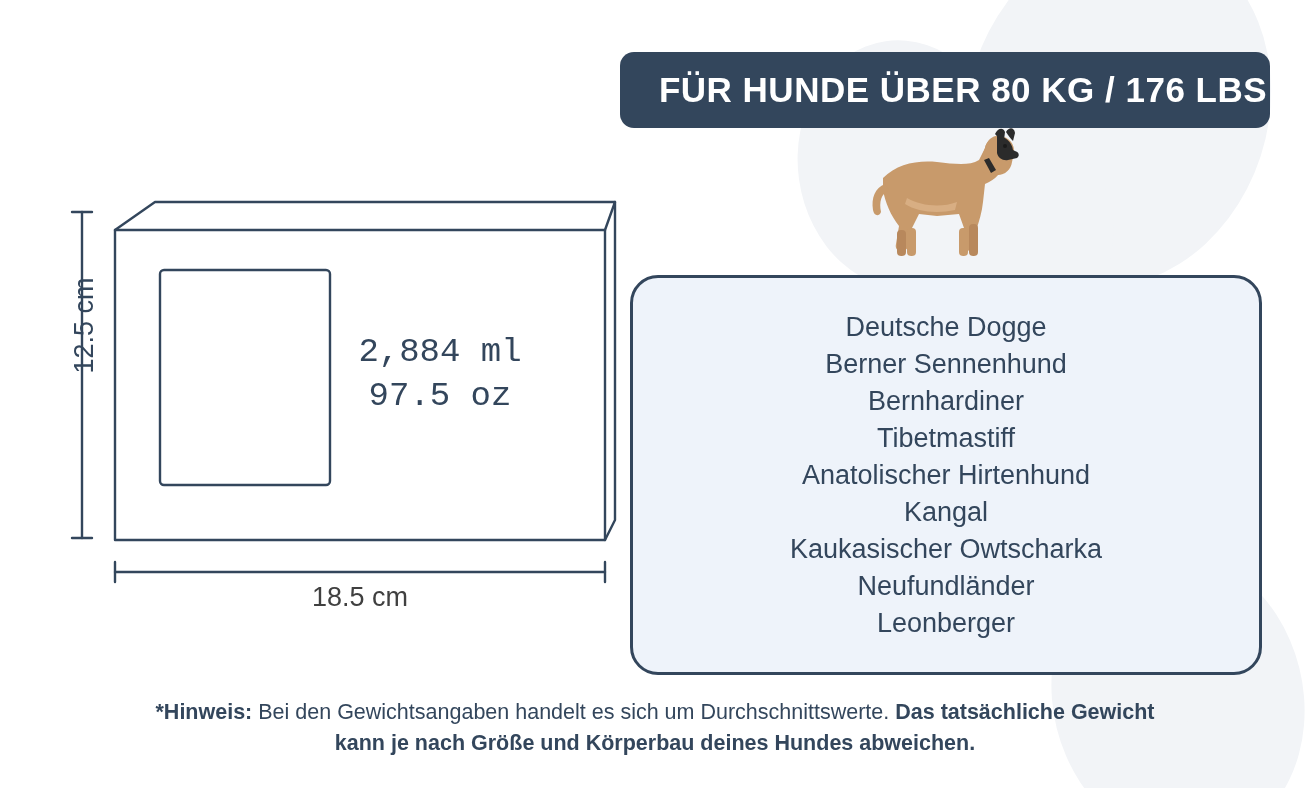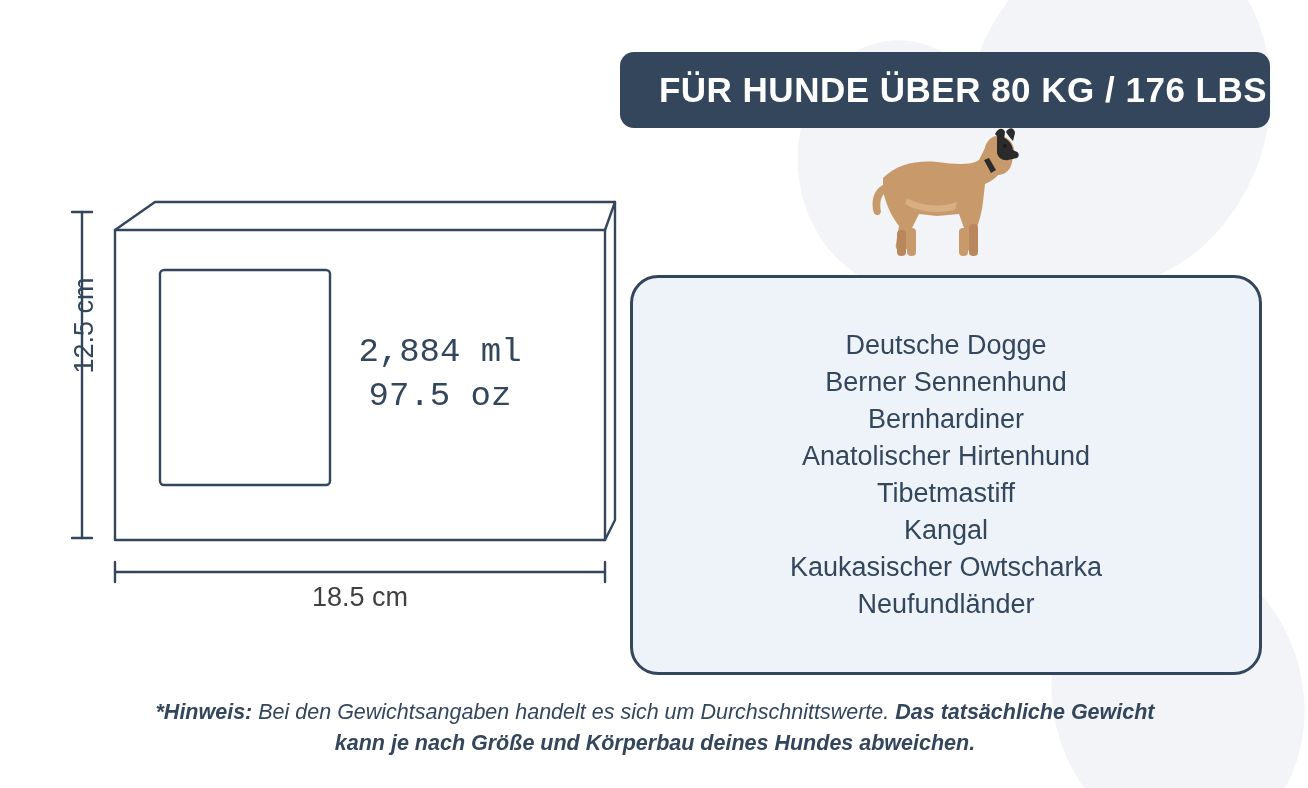--- a/index.html
+++ b/index.html
@@ -134,21 +134,20 @@
 
   
   .footnote {
     position: absolute;
     left: 150px;
     top: 697px;
     width: 1010px;
     text-align: center;
     font-size: 21.5px;
     line-height: 31px;
-    font-style: italic;
     color: #33465c;
   }
   .footnote b { font-weight: bold; }
 </style>
 </head>
 <body>
 
 <div id="page">
 
   <div class="blob b1"></div>
@@ -188,25 +187,26 @@
       <path d="M139 42 L146 55 L151 52 L144 40 Z" fill="#2b2b2b"></path>
 
       <rect x="38" y="136" width="100" height="3" rx="1.5" fill="#b8885c" opacity="0"></rect>
     </svg>
   </div>
 
   <div class="breed-card">
     <div class="breed-item">Deutsche Dogge</div>
     <div class="breed-item">Berner Sennenhund</div>
     <div class="breed-item">Bernhardiner</div>
+    <div class="breed-item">Tibetmastiff</div>
     <div class="breed-item">Anatolischer Hirtenhund</div>
-    <div class="breed-item">Tibetmastiff</div>
     <div class="breed-item">Kangal</div>
     <div class="breed-item">Kaukasischer Owtscharka</div>
     <div class="breed-item">Neufundländer</div>
+    <div class="breed-item">Leonberger</div>
   </div>
 
   <div class="box-area">
     <svg class="box-svg" viewBox="0 0 570 440" width="570" height="440" aria-hidden="true">
       <g fill="none" stroke="#33465c" stroke-width="2.4" stroke-linejoin="round" stroke-linecap="round">
 
         <rect x="55" y="40" width="490" height="310"></rect>
 
         <path d="M55 40 L95 12 L555 12 L545 40"></path>
 

